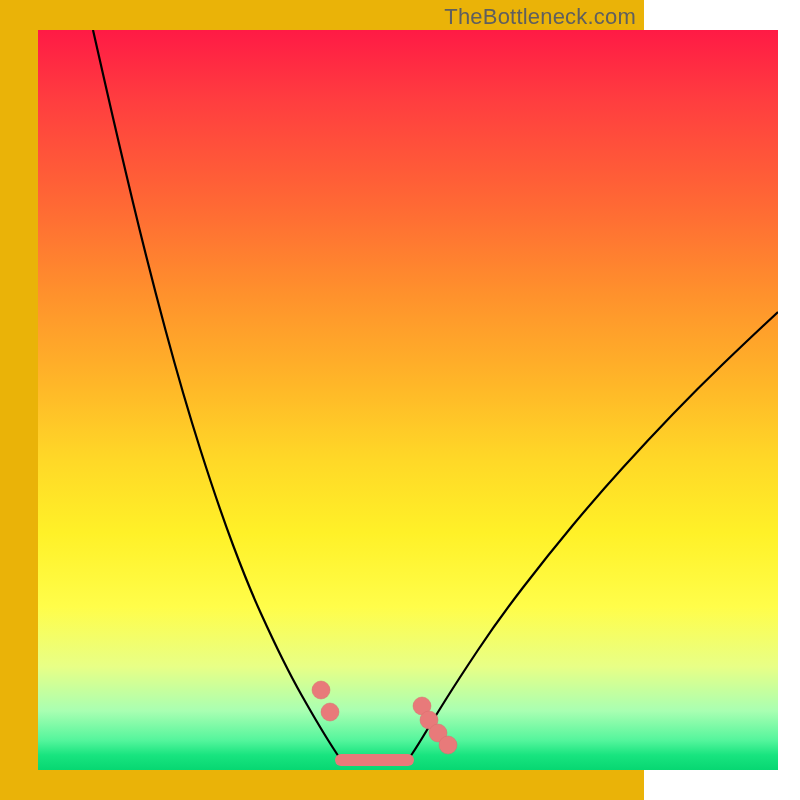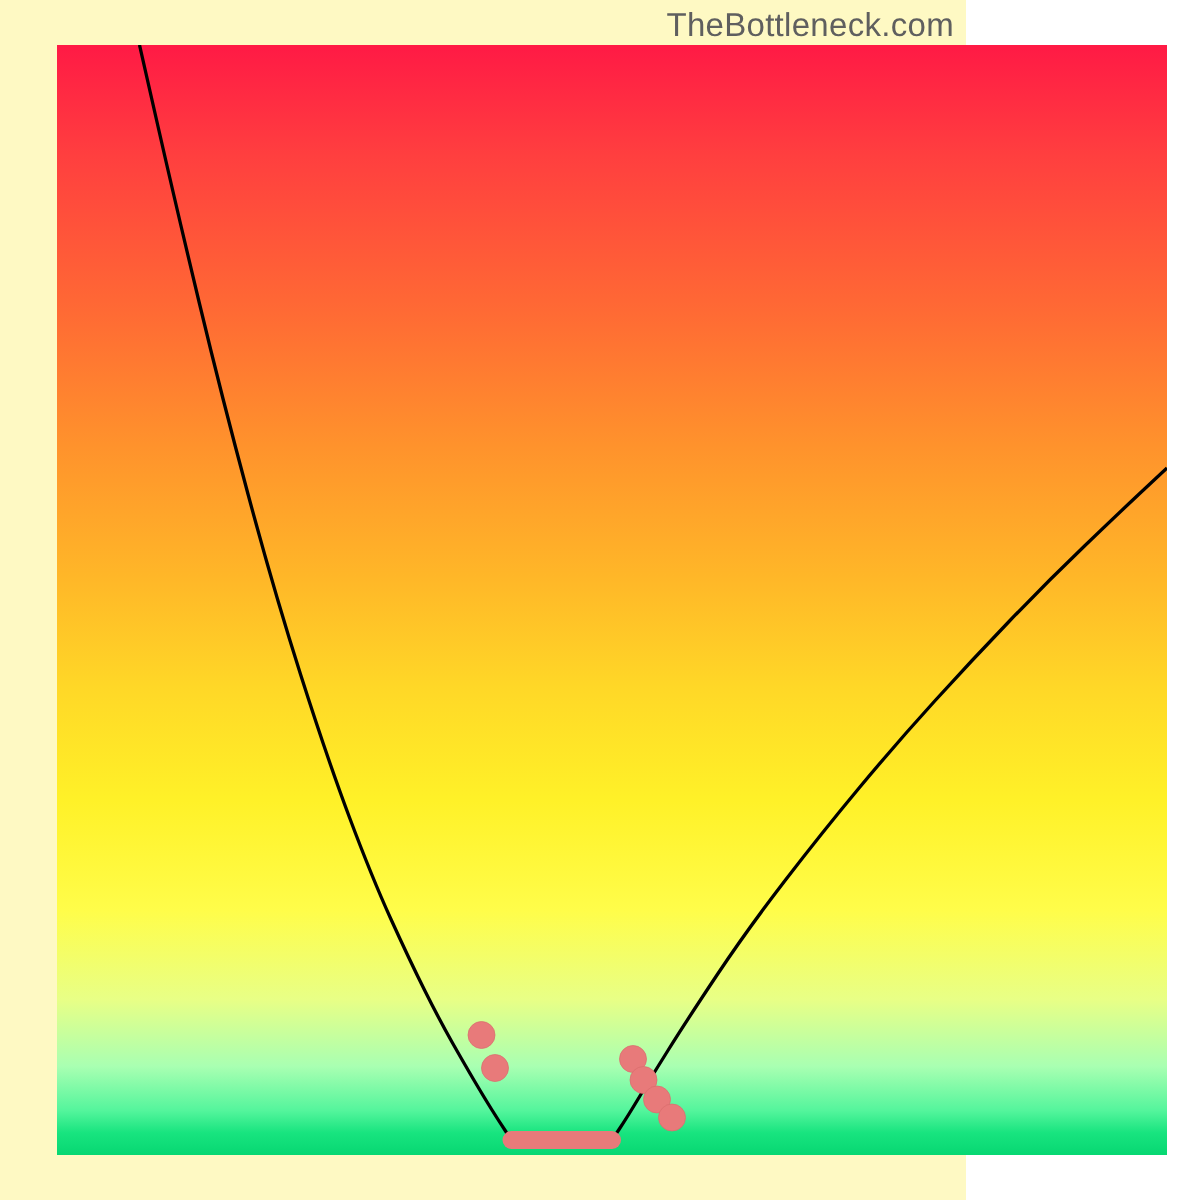--- a/index.html
+++ b/index.html
@@ -7,21 +7,21 @@
     padding: 0;
     width: 800px;
     height: 800px;
     overflow: hidden;
     font-family: Arial, Helvetica, sans-serif;
   }
   .frame {
     position: relative;
     width: 644px;
     height: 800px;
-    background: #fef9c3;
+    background: #eab308;
   }
   .watermark {
     position: absolute;
     top: 4px;
     right: 8px;
     color: #5f5f5f;
     font-size: 22px;
     font-weight: 500;
     letter-spacing: 0.2px;
     z-index: 5;

